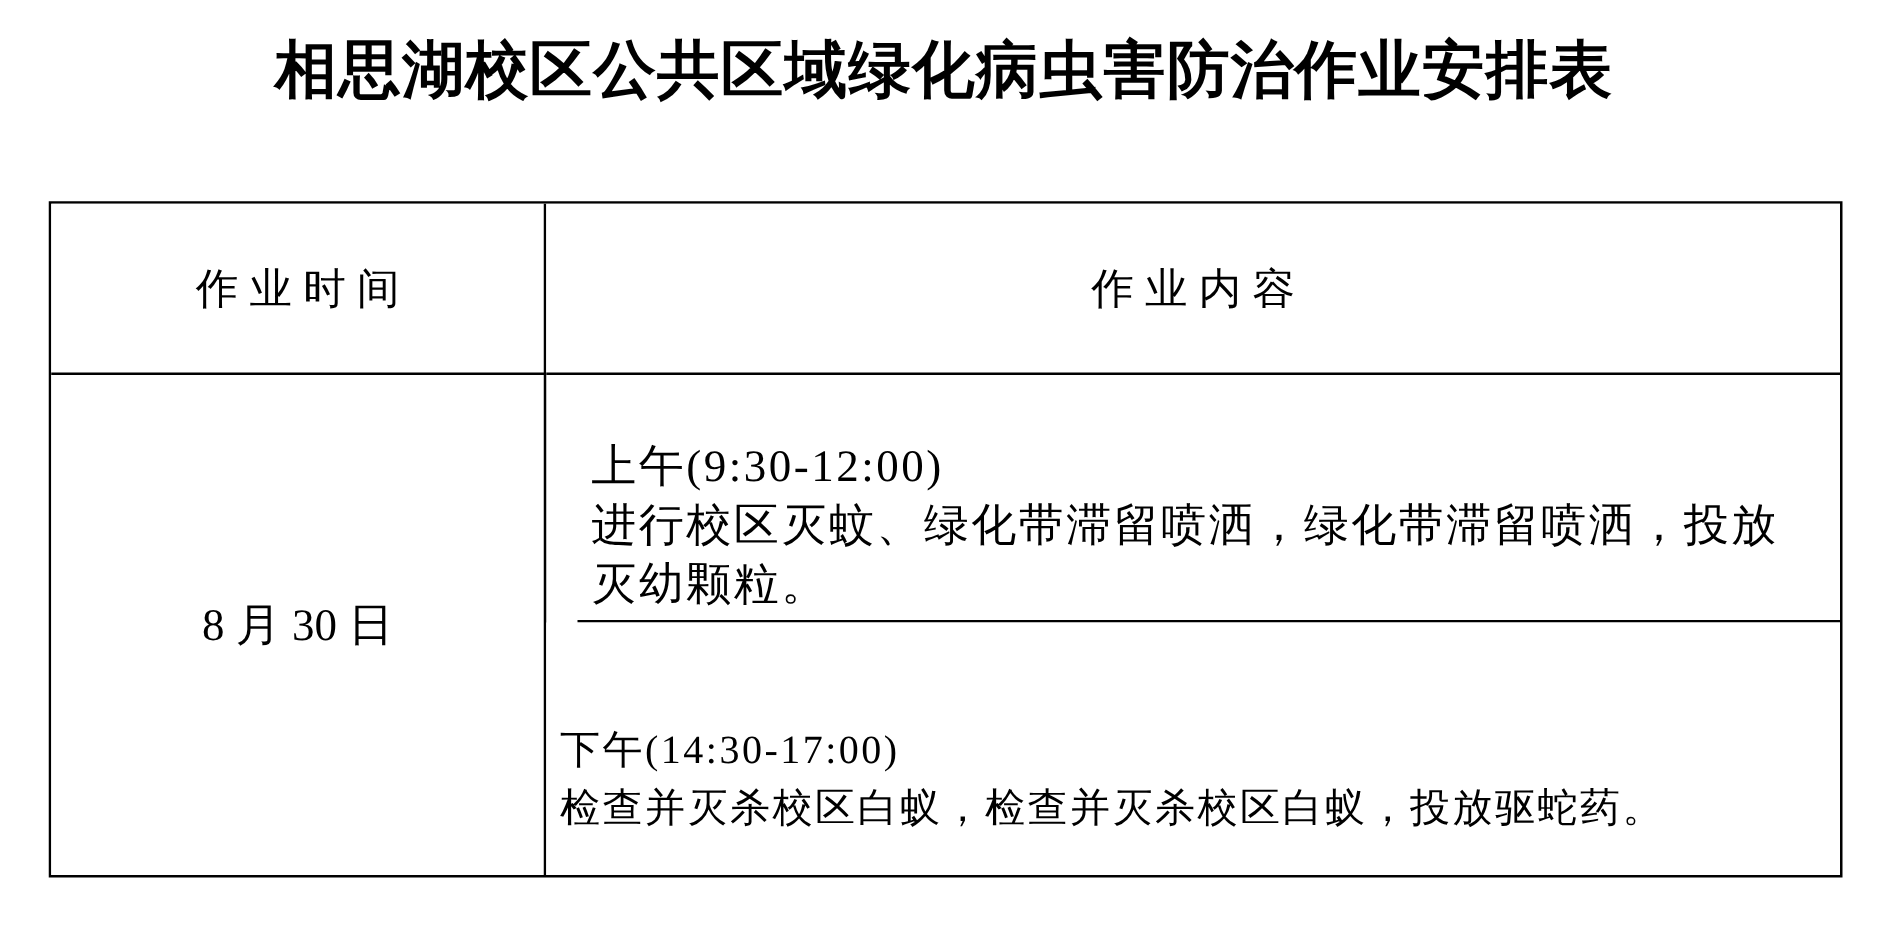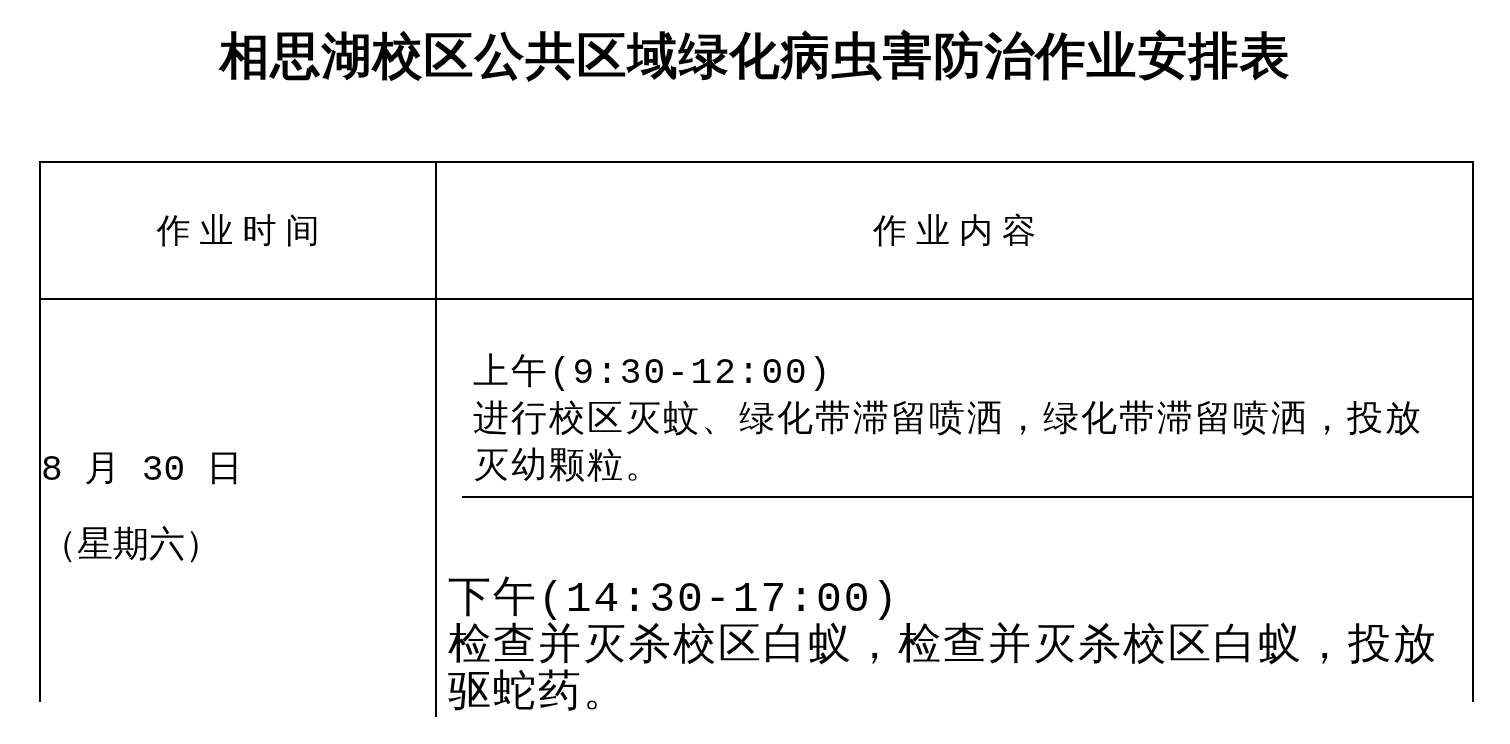--- a/index.html
+++ b/index.html
@@ -32,21 +32,20 @@
     top: 161px;
     width: 1435px;
     height: 541px;
     border: 2px solid #000000;
     display: grid;
     grid-template-columns: 396px 1fr;
     grid-template-rows: 137px 198px 1fr;
   }
   .cell {
     background: #ffffff;
-    font-family: Liberation Mono, monospace;
   }
   .cell-header-time {
     grid-column: 1;
     grid-row: 1;
     border-right: 2px solid #000000;
     border-bottom: 2px solid #000000;
     display: flex;
     align-items: center;
     justify-content: center;
     font-size: 34px;
@@ -63,41 +62,41 @@
     font-size: 34px;
     letter-spacing: 9px;
     text-indent: 9px;
   }
   .cell-date {
     grid-column: 1;
     grid-row: 2 / 4;
     border-right: 2px solid #000000;
     display: flex;
     flex-direction: column;
-    align-items: flex-start;
+    align-items: center;
     justify-content: center;
     gap: 32px;
     font-size: 36px;
   }
   .date-line { line-height: 44px; white-space: nowrap; }
   .cell-session-morning {
     grid-column: 2;
     grid-row: 2;
     border-bottom: 2px solid #000000;
     padding: 50px 16px 0 11px;
     font-size: 36px;
     line-height: 47px;
     letter-spacing: 2px;
     margin-left: 25px;
   }
   .cell-session-afternoon {
     grid-column: 2;
     grid-row: 3;
     padding: 78px 16px 0 11px;
-    font-size: 43px;
+    font-size: 32px;
     line-height: 47px;
     letter-spacing: 2px;
   }
   .session-time { white-space: nowrap; }
   .session-desc { }
 </style>
 </head>
 <body>
 
 <h1 class="doc-title">相思湖校区公共区域绿化病虫害防治作业安排表</h1>
@@ -107,21 +106,20 @@
   <div class="cell cell-header-time">
     <span>作业时间</span>
   </div>
 
   <div class="cell cell-header-content">
     <span>作业内容</span>
   </div>
 
   <div class="cell cell-date">
     <div class="date-line">8 月 30 日</div>
-    <div class="date-line">（星期六）</div>
   </div>
 
   <div class="cell cell-session-morning">
     <div class="session-time">上午(9:30-12:00)</div>
     <div class="session-desc">进行校区灭蚊、绿化带滞留喷洒，绿化带滞留喷洒，投放灭幼颗粒。</div>
   </div>
 
   <div class="cell cell-session-afternoon">
     <div class="session-time">下午(14:30-17:00)</div>
     <div class="session-desc">检查并灭杀校区白蚁，检查并灭杀校区白蚁，投放驱蛇药。</div>

